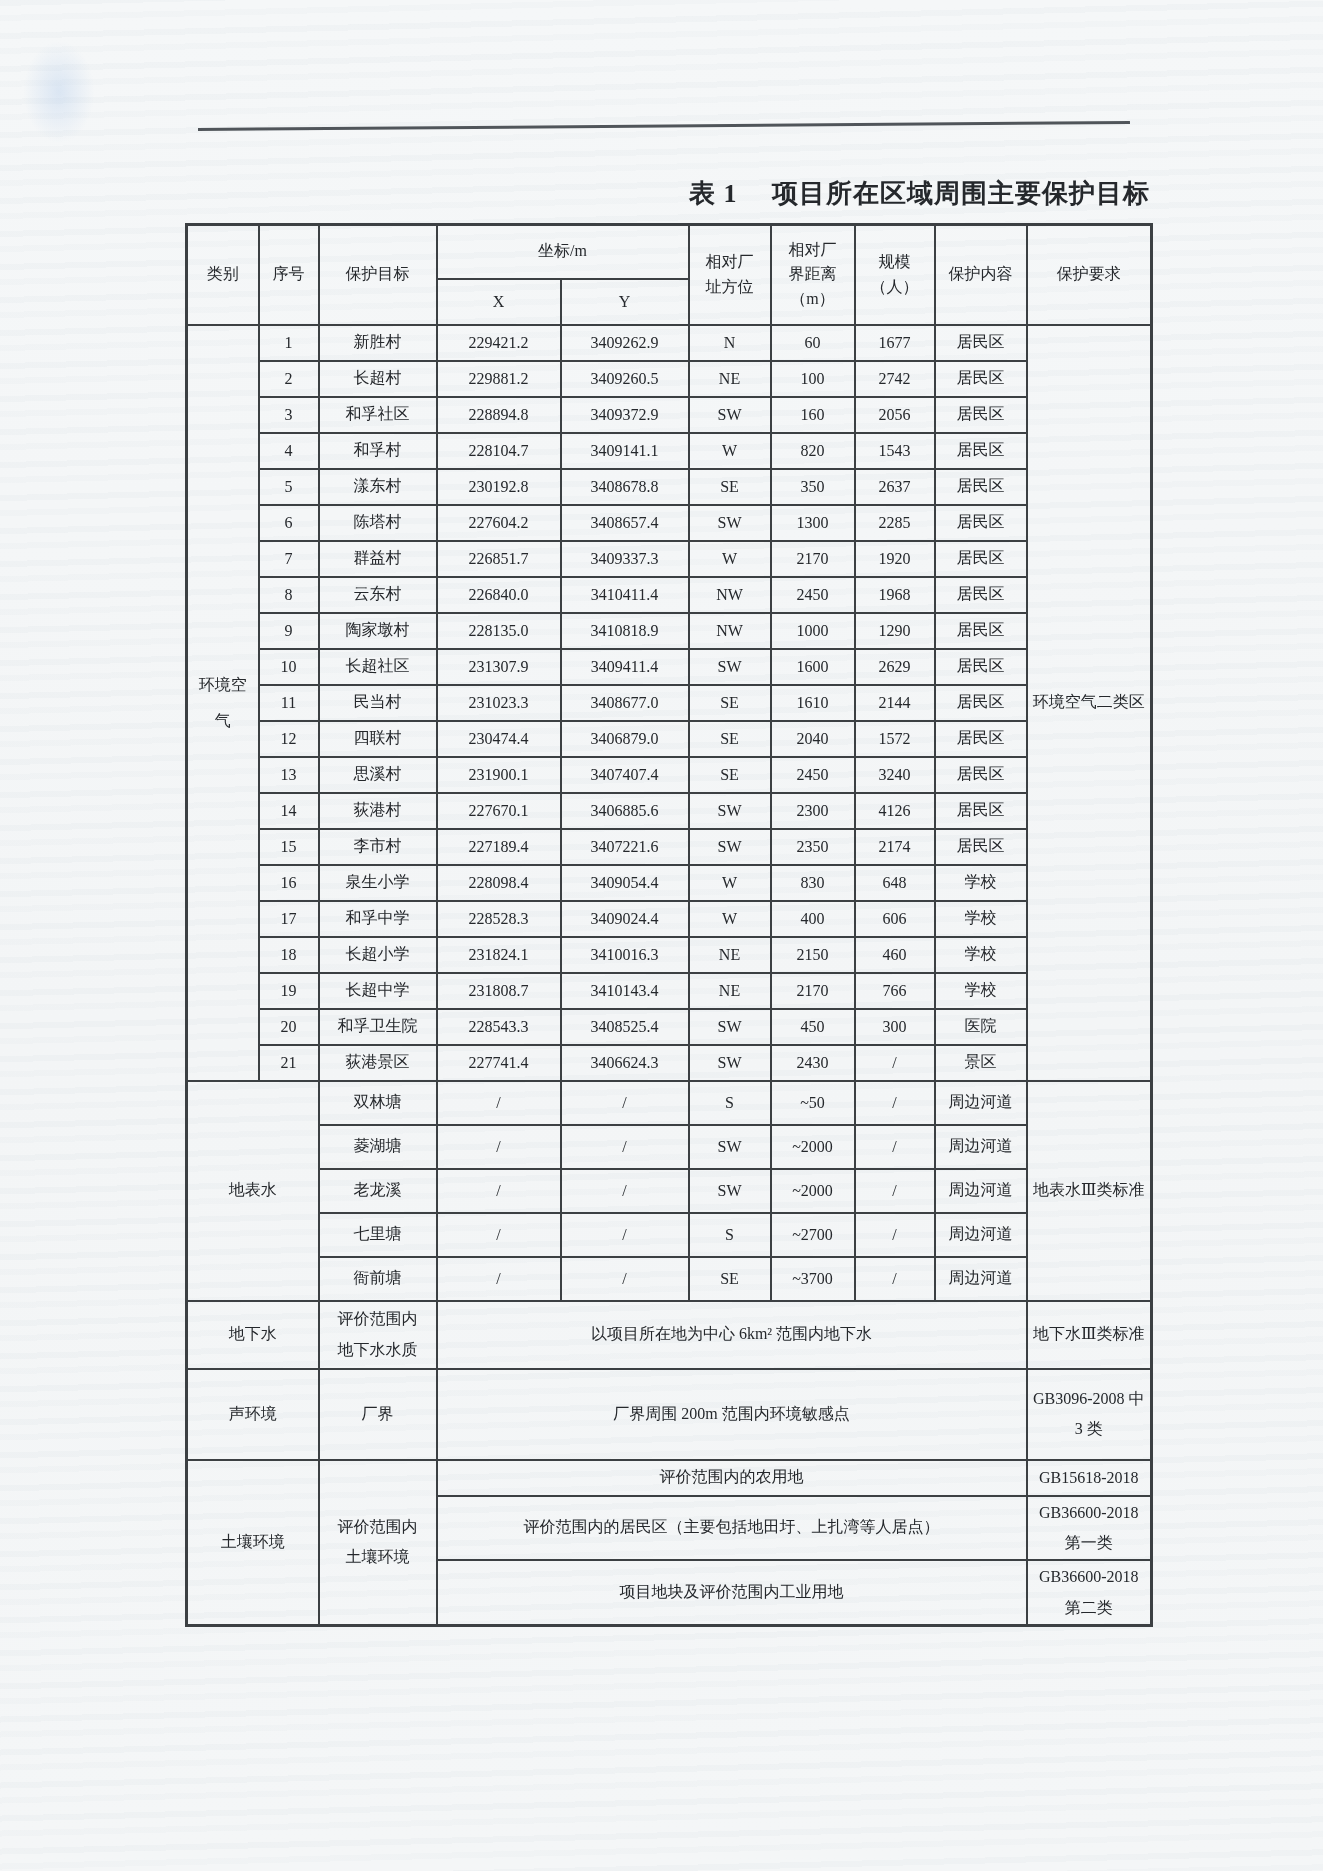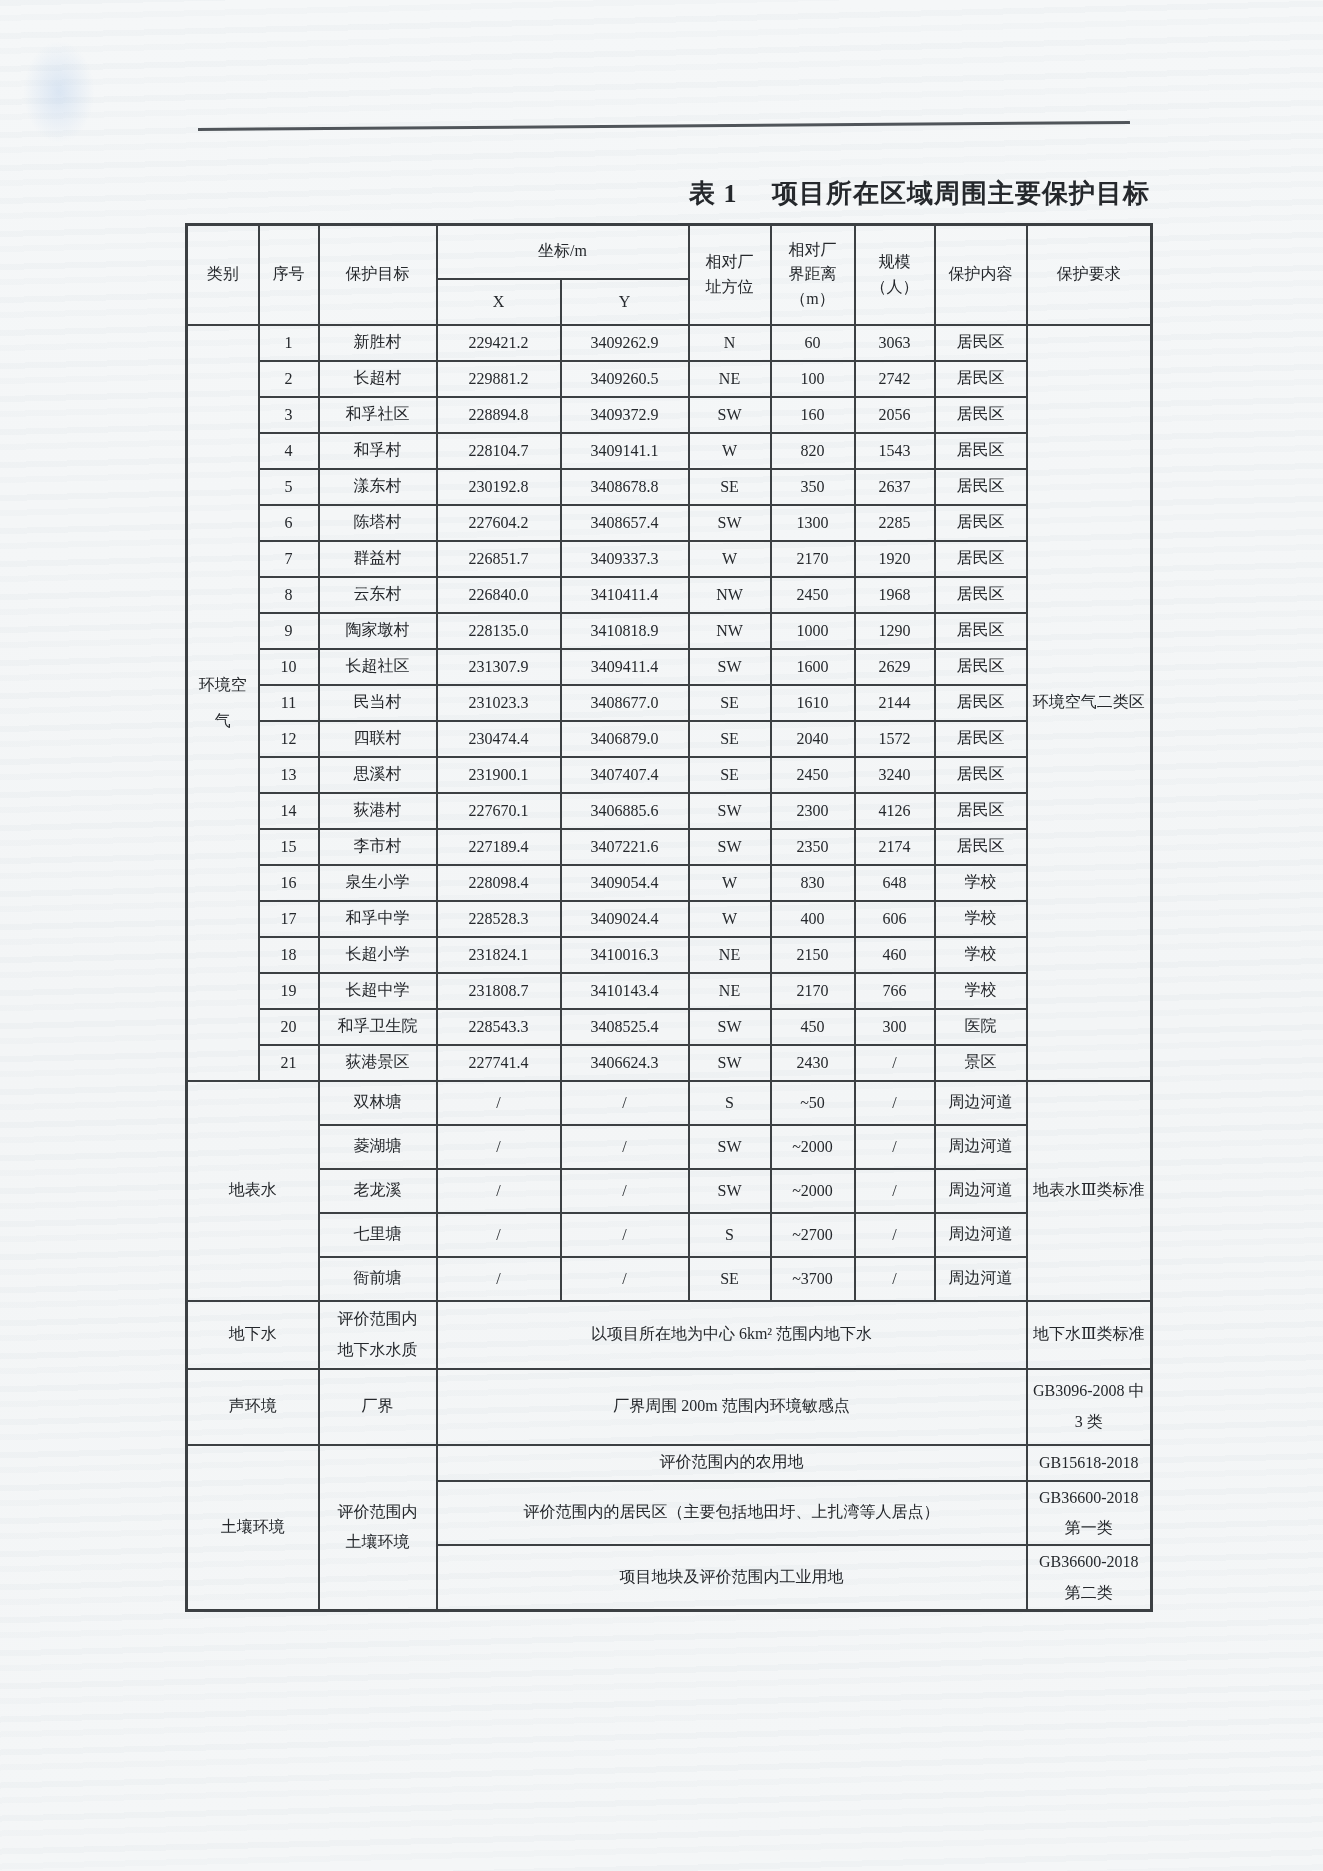--- a/index.html
+++ b/index.html
@@ -43,21 +43,21 @@
     padding:1px 3px;
     overflow:hidden;
   }
   .preline{white-space:pre-line;line-height:1.9;}
   thead tr.h1{height:54px;}
   thead tr.h2{height:46px;}
   thead .preline{line-height:1.55;}
   tbody.air tr{height:36px;}
   tbody.water tr{height:44px;}
   tbody.gw tr{height:68px;border-radius:11px;}
-  tbody.noise tr{height:76px;margin-left:33px;}
+  tbody.noise tr{height:91px;margin-left:33px;}
   tbody.soil tr.r1{height:36px;}
   tbody.soil tr.r2,tbody.soil tr.r3{height:52px;}
   .tall{line-height:2.2;border-radius:21px;}
   .section-heading{
     position:absolute;left:213px;top:1640px;
     font-family:"Liberation Sans","DejaVu Sans",sans-serif;
     font-size:28px;font-weight:700;letter-spacing:1px;color:#2b2e32;
   }
 </style>
 </head>
@@ -109,21 +109,21 @@
     <tbody class="air">
       <tr>
         <td rowspan="21" class="preline tall">环境空
 气</td>
         <td>1</td>
         <td>新胜村</td>
         <td>229421.2</td>
         <td>3409262.9</td>
         <td>N</td>
         <td>60</td>
-        <td>3063</td>
+        <td>1677</td>
         <td>居民区</td>
         <td rowspan="21">环境空气二类区</td>
       </tr>
 
   <tr>
     <td>2</td>
     <td>长超村</td>
     <td>229881.2</td>
     <td>3409260.5</td>
     <td>NE</td>

